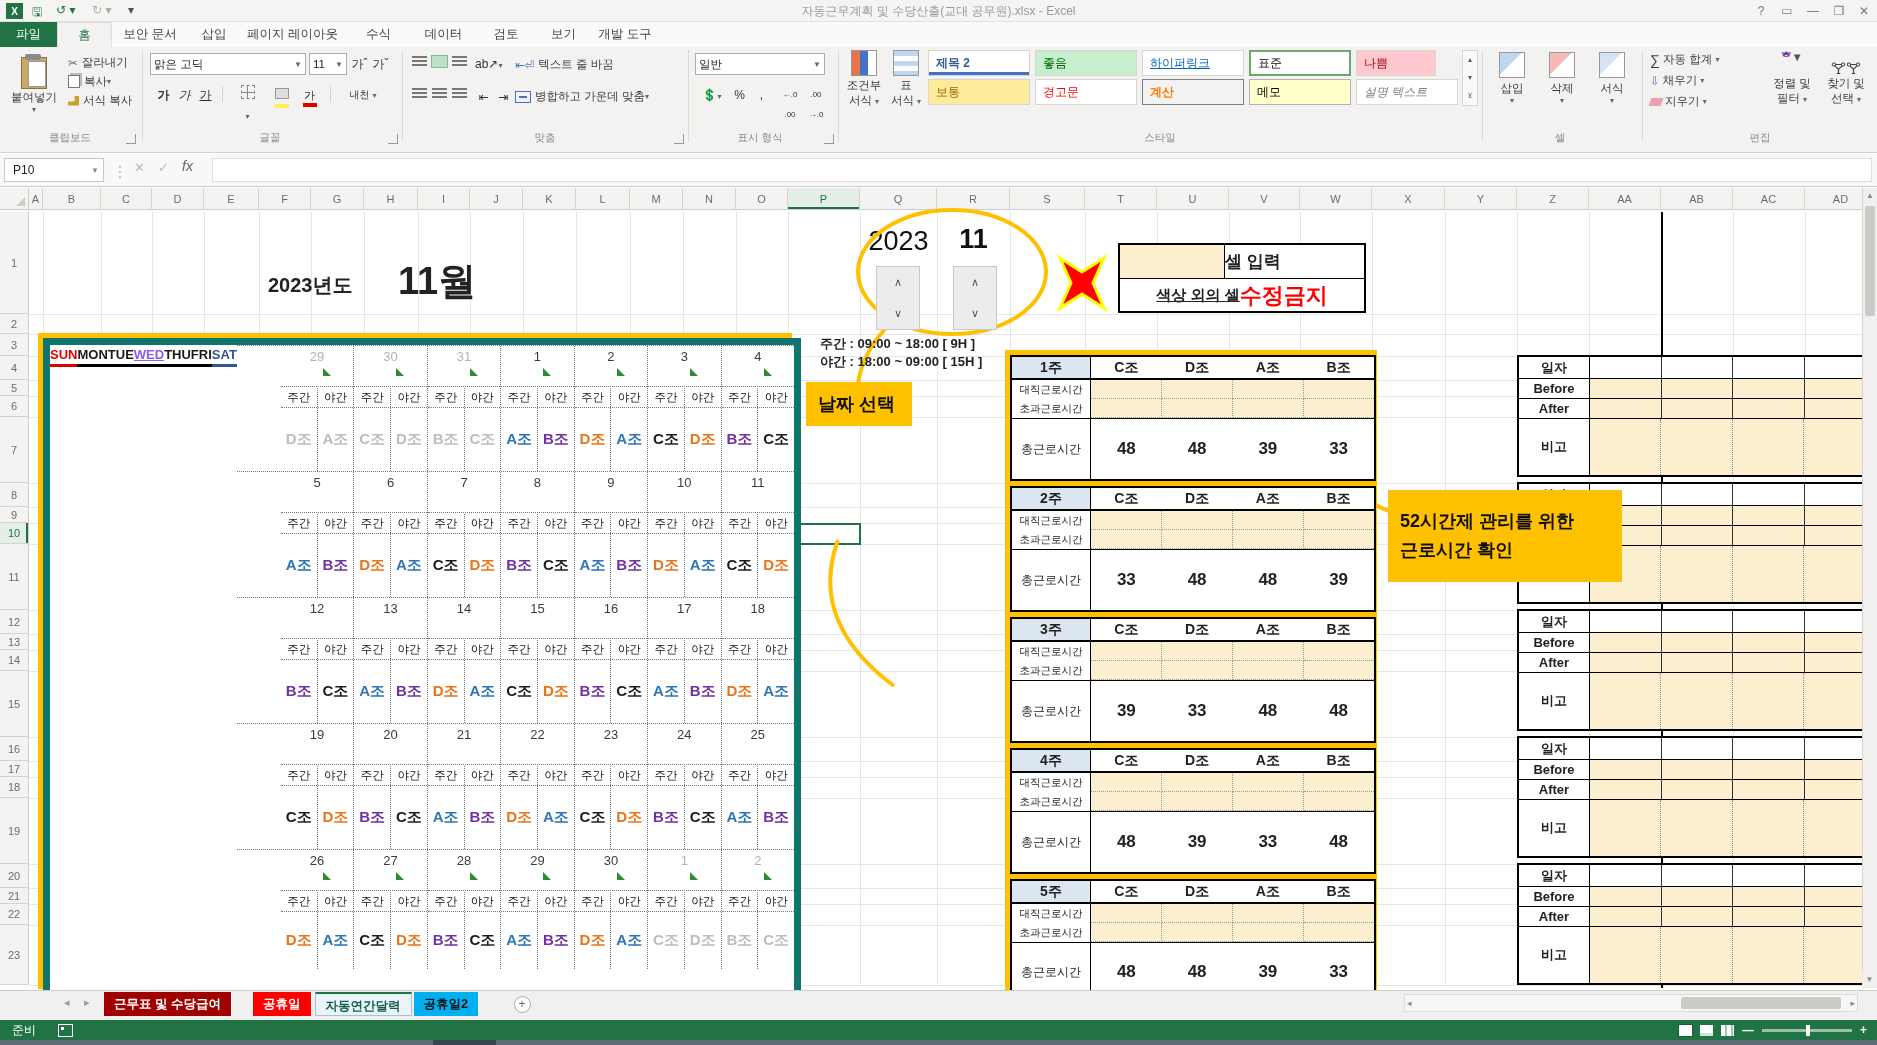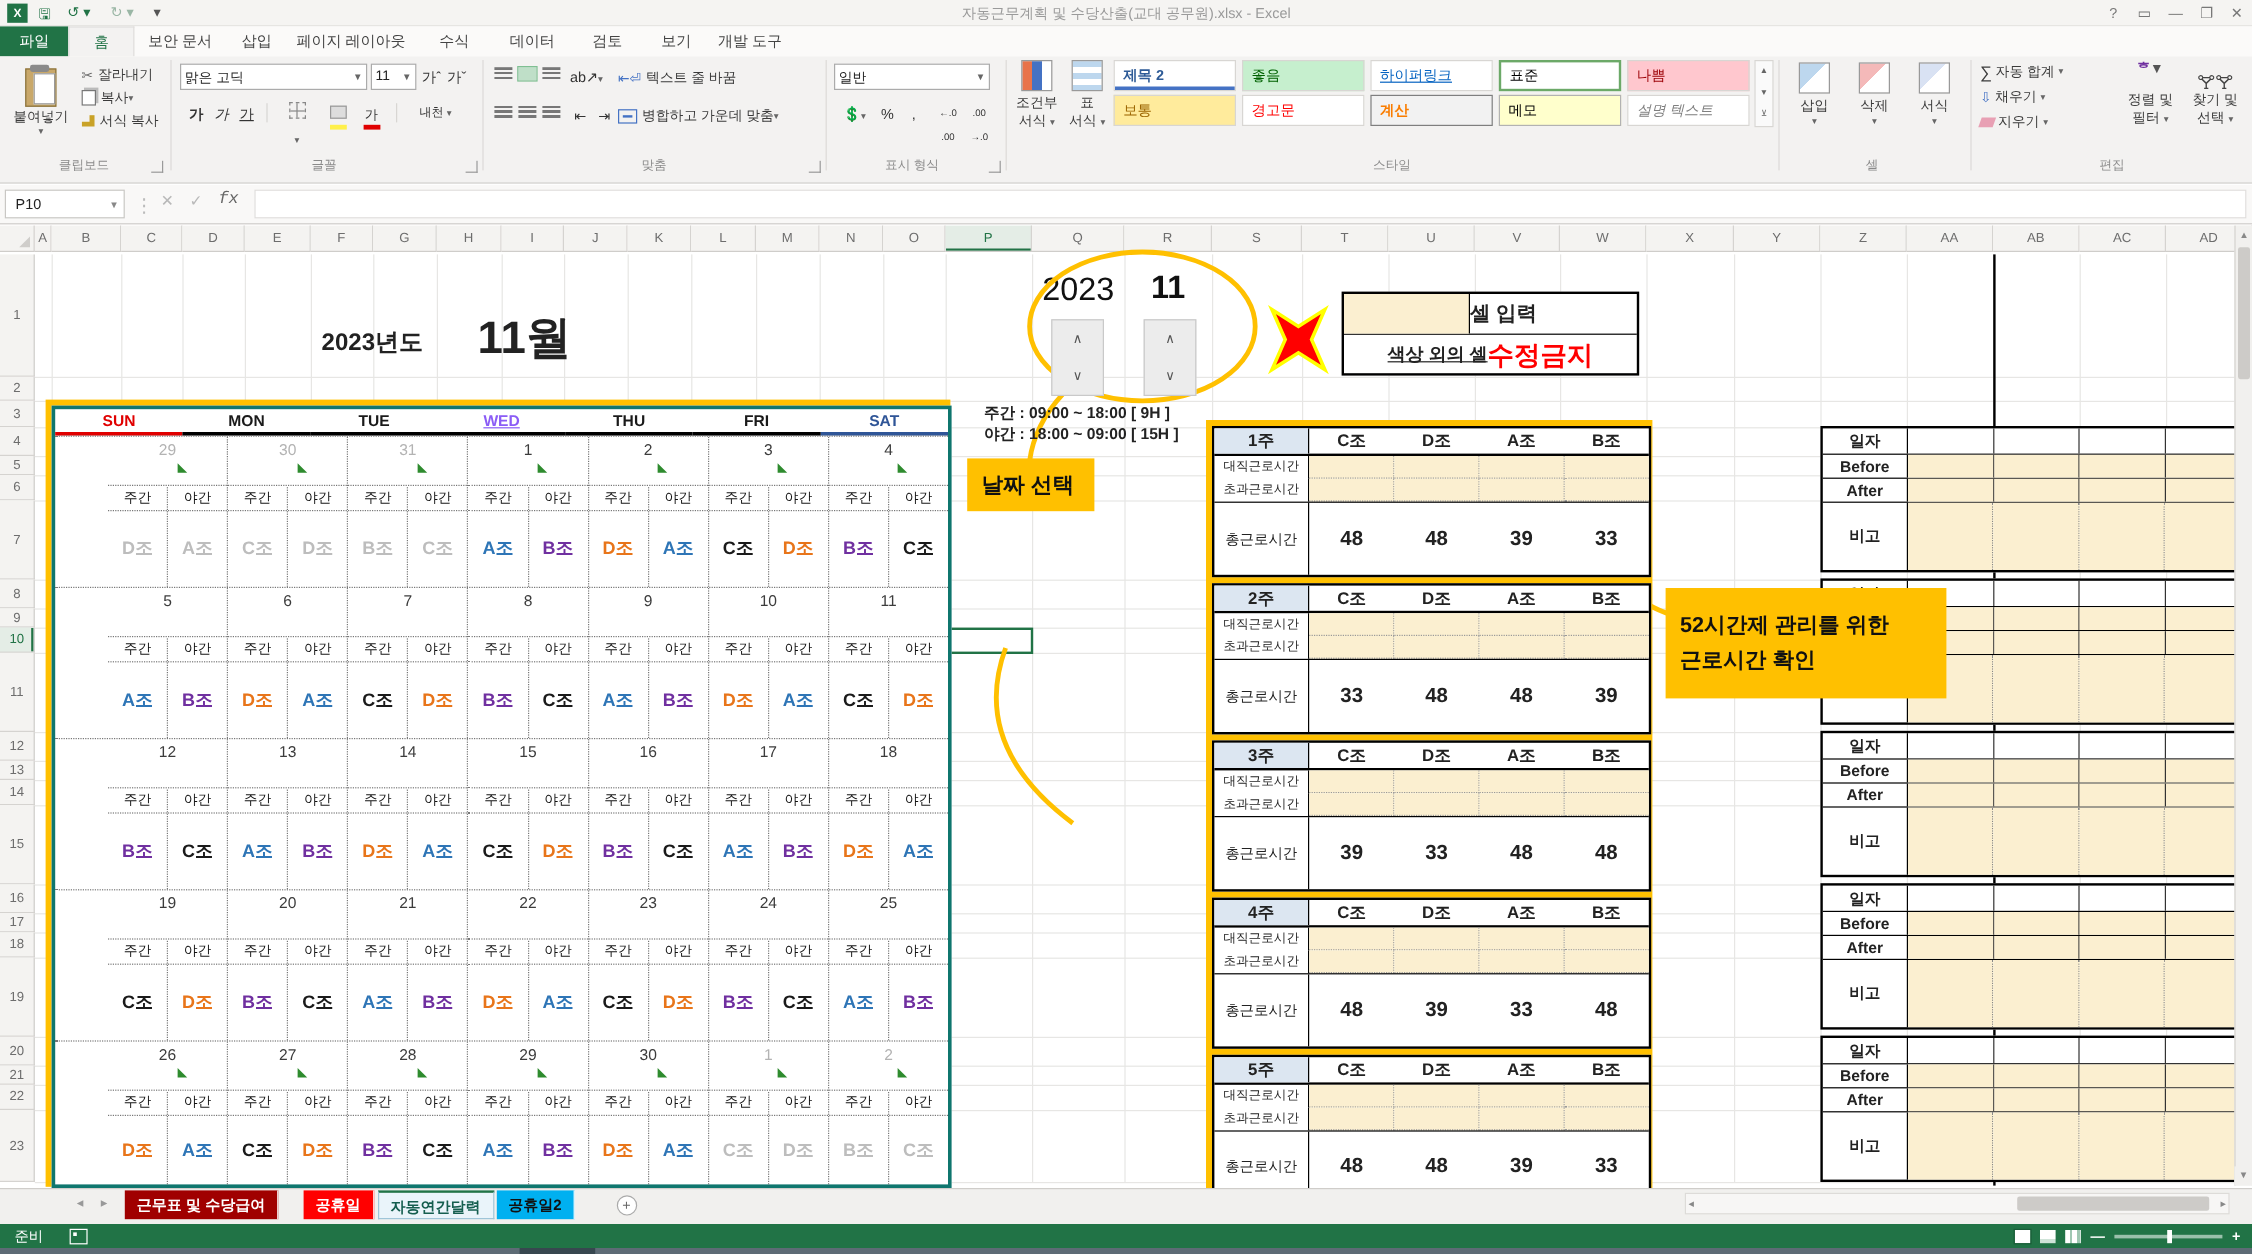--- a/index.html
+++ b/index.html
@@ -38,21 +38,21 @@
   #finput{left:212px;top:158px;width:1660px;height:24px;background:#fff;border:1px solid #E0DEDC;}
   
   .hdrcell{top:188px;height:22px;background:#F4F3F1;border-right:1px solid #D5D3D0;border-bottom:1px solid #CFCDCA;font-size:11px;color:#6d6d6d;text-align:center;line-height:22px;}
   .rowhdr{left:0;width:29px;background:#F4F3F1;border-right:1px solid #CFCDCA;border-bottom:1px solid #D5D3D0;font-size:11px;color:#6d6d6d;text-align:center;display:flex;align-items:center;justify-content:center;}
   .hdr-sel{background:#E4EDE6 !important;color:#217346 !important;box-shadow:inset 0 -2px 0 #217346;}
   .rhdr-sel{background:#E4EDE6 !important;color:#217346 !important;box-shadow:inset -2px 0 0 #217346;}
   .gl-v{top:212px;width:1px;background:#E7E6E4;}
   .gl-h{left:29px;height:1px;background:#E7E6E4;}
   
   #calendar{left:38px;top:333px;width:754px;height:656px;background:#FFC000;padding:5px;}
-  #cal-inner{width:744px;height:646px;background:#fff;border:3px solid #0f766e;display:flex;flex-direction:column;}
+  #cal-inner{width:744px;height:646px;background:#fff;border:7px solid #0f766e;display:flex;flex-direction:row;}
   #cal-hdr{display:flex;height:22px;}
   .dayhdr{flex:1;font-weight:bold;font-size:13px;text-align:center;line-height:19px;border-bottom:3px solid #000;}
   .week{display:flex;border-top:1px dotted #777;padding-left:44px;}
   .daycell{flex:1;display:flex;flex-direction:column;border-right:1px dotted #777;}
   .daycell:last-child{border-right:none;}
   .d-date{height:37px;position:relative;font-size:13px;color:#3c3c3c;text-align:center;padding-top:3px;}
   .d-date.om{color:#b3b3b3;}
   .tri{position:absolute;left:58%;top:22px;width:0;height:0;border-left:8px solid #2E8B2E;border-top:8px solid transparent;}
   .d-lblrow{height:20px;display:flex;border-top:1px dotted #777;border-bottom:1px dotted #777;align-items:center;}
   .d-lbl{flex:1;font-size:11.5px;text-align:center;line-height:19px;color:#111;}
@@ -222,21 +222,21 @@
   <div class="abs bigbtn2" style="left:888px;top:50px;width:36px;">
     <div style="width:24px;height:24px;margin:0 auto 2px;border:1px solid #999;background:repeating-linear-gradient(#BDD7EE 0 5px,#fff 5px 10px);"></div>
     <div>표</div>
       <div><span>서식</span> <span style="font-size:8px;color:#666;">▾</span></div>
   </div>
   <div id="stylegallery">
       <div class="abs stylecell" style="left: 928px; top: 50px; width: 102px; background: rgb(255, 255, 255); color: rgb(46, 91, 151); font-weight: bold; box-shadow: rgb(68, 114, 196) 0px -3px 0px inset;">제목 2</div>
       <div class="abs stylecell" style="left: 1035px; top: 50px; width: 102px; background: rgb(198, 239, 206); color: rgb(0, 97, 0);">좋음</div>
       <div class="abs stylecell" style="left: 1142px; top: 50px; width: 102px; background: rgb(255, 255, 255); color: rgb(5, 99, 193); text-decoration: underline;">하이퍼링크</div>
       <div class="abs stylecell" style="left: 1249px; top: 50px; width: 102px; background: rgb(255, 255, 255); color: rgb(0, 0, 0); border: 2px solid rgb(108, 169, 104);">표준</div>
-      <div class="abs stylecell" style="left: 1356px; top: 50px; width: 102px; background: rgb(255, 199, 206); color: rgb(156, 0, 6);">나쁨</div>
+      <div class="abs stylecell" style="left: 1356px; top: 50px; width: 80px; background: rgb(255, 199, 206); color: rgb(156, 0, 6);">나쁨</div>
       <div class="abs stylecell" style="left: 928px; top: 79px; width: 102px; background: rgb(255, 235, 156); color: rgb(156, 101, 0);">보통</div>
       <div class="abs stylecell" style="left: 1035px; top: 79px; width: 102px; background: rgb(255, 255, 255); color: rgb(255, 0, 0);">경고문</div>
       <div class="abs stylecell" style="left: 1142px; top: 79px; width: 102px; background: rgb(242, 242, 242); color: rgb(250, 125, 0); font-weight: bold; border: 1px solid rgb(127, 127, 127);">계산</div>
       <div class="abs stylecell" style="left: 1249px; top: 79px; width: 102px; background: rgb(255, 255, 204); color: rgb(0, 0, 0); border: 1px solid rgb(178, 178, 178);">메모</div>
       <div class="abs stylecell" style="left: 1356px; top: 79px; width: 102px; background: rgb(255, 255, 255); color: rgb(127, 127, 127); font-style: italic;">설명 텍스트</div>
     </div>
   <div class="abs" style="left:1462px;top:50px;width:16px;height:56px;border:1px solid #D8D6D3;background:#FAFAFA;font-size:7px;color:#666;text-align:center;line-height:18px;">▲<br>▼<br>⊻</div>
   <div class="abs glabel" style="left:1110px;width:100px;">스타일</div>
   <div class="abs gsep" style="left:1482px;"></div>
 
@@ -276,21 +276,21 @@
   <div class="abs glabel" style="left:1720px;width:80px;">편집</div>
 
   <div class="abs" id="fbar"></div>
   <div class="abs" id="namebox">
       <span>P10</span>
       <span style="margin-left:auto;margin-right:4px;color:#888;font-size:8px;">▼</span>
     </div>
   <div class="abs" style="left:112px;top:162px;color:#bbb;">⋮</div>
   <div class="abs" style="left:134px;top:160px;color:#b9b9b9;font-size:13px;">✕</div>
   <div class="abs" style="left:158px;top:160px;color:#b9b9b9;font-size:13px;">✓</div>
-  <div class="abs" style="left:182px;top:158px;color:#666;font-size:14px;font-family:Liberation Mono, monospace;font-style:italic;">fx</div>
+  <div class="abs" style="left:182px;top:158px;color:#666;font-size:14px;font-family:Liberation Sans, sans-serif;font-style:italic;">fx</div>
   <div class="abs" id="finput"></div>
 
   <div class="abs" style="left:0;top:188px;width:29px;height:22px;background:#F4F3F1;border-right:1px solid #CFCDCA;border-bottom:1px solid #CFCDCA;">
     <div style="position:absolute;right:3px;bottom:3px;width:0;height:0;border-left:9px solid transparent;border-bottom:9px solid #CFCDCA;"></div>
   </div>
   <div id="colheaders">
       <div class="abs hdrcell" style="left: 29px; width: 14px;">A</div>
       <div class="abs hdrcell" style="left: 43px; width: 58px;">B</div>
       <div class="abs hdrcell" style="left: 101px; width: 51px;">C</div>
       <div class="abs hdrcell" style="left: 152px; width: 52px;">D</div>

